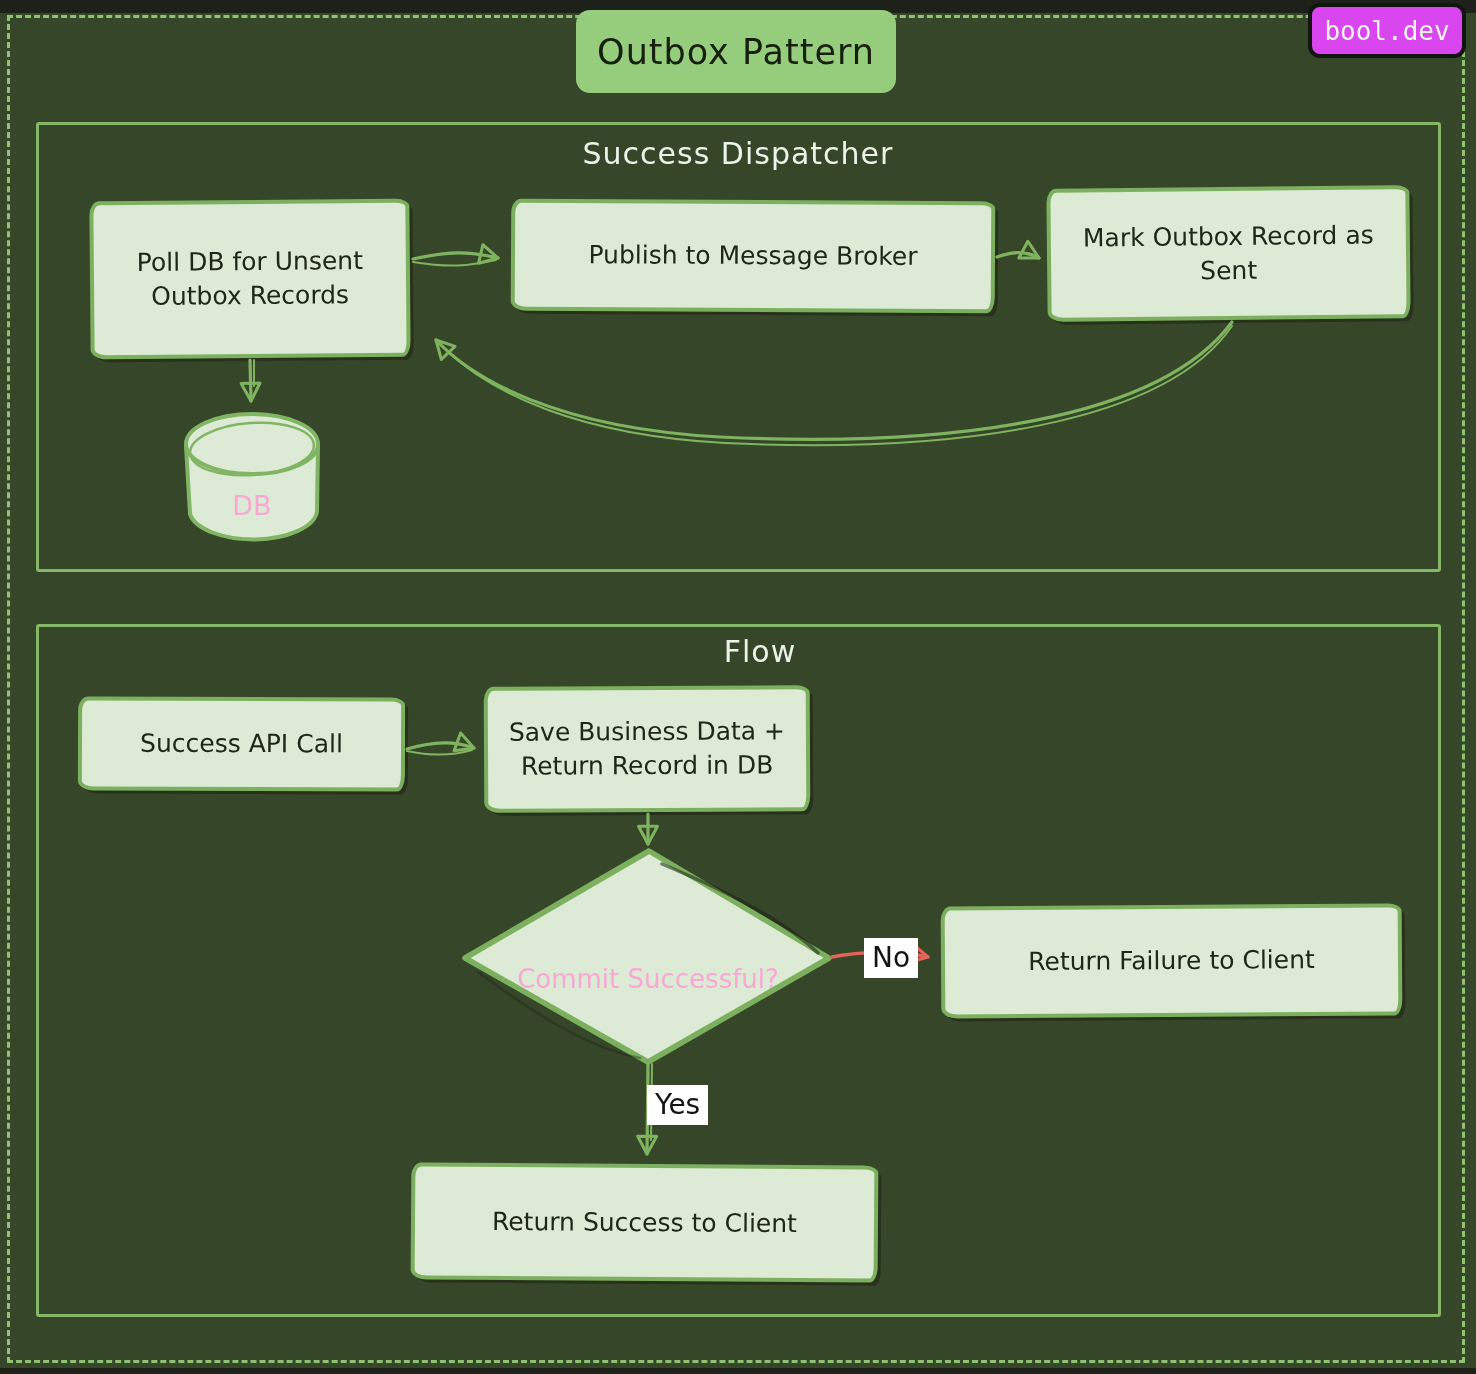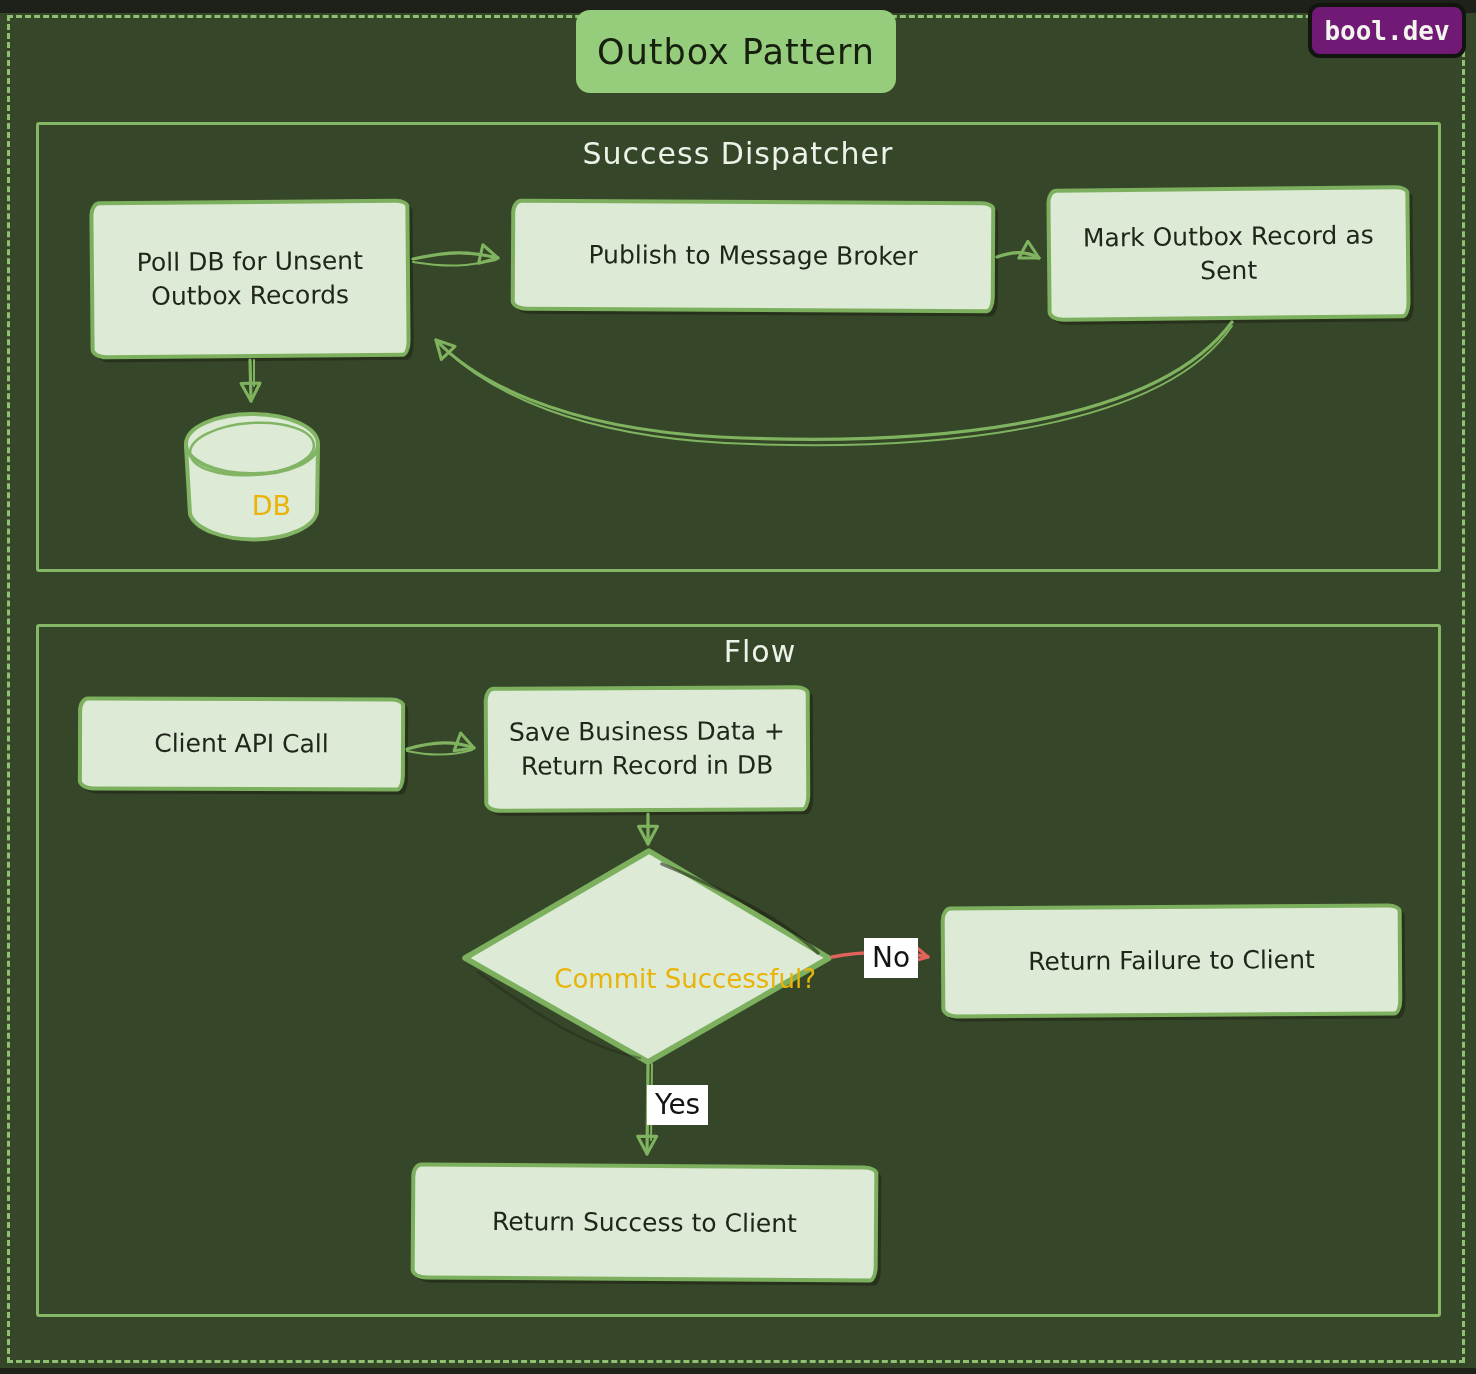--- a/index.html
+++ b/index.html
@@ -17,23 +17,23 @@
     box-sizing:border-box;border:3px dashed #8fc172;pointer-events:none;
   }
   .diagram-title{
     position:absolute;left:576px;top:10px;width:320px;height:83px;
     background:#95cd7c;border-radius:14px;
     display:flex;align-items:center;justify-content:center;
     font-size:35px;color:#17200f;letter-spacing:1px;z-index:5;
   }
   .watermark{
     position:absolute;left:1308px;top:3px;width:158px;height:55px;
-    box-sizing:border-box;background:#701a75;border:4px solid #121410;border-radius:12px;
+    box-sizing:border-box;background:#d946ef;border:4px solid #121410;border-radius:12px;
     display:flex;align-items:center;justify-content:center;
-    font-family:"DejaVu Sans Mono","Liberation Mono",monospace;font-weight:bold;
+    font-family:"DejaVu Sans Mono","Liberation Mono",monospace;font-weight:normal;
     font-size:26px;color:#f3f4ee;z-index:6;
   }
   .section{
     position:absolute;box-sizing:border-box;border:3px solid #85b767;
     border-radius:3px;z-index:1;
   }
   .sec-dispatcher{left:36px;top:122px;width:1405px;height:450px;}
   .sec-flow{left:36px;top:624px;width:1405px;height:693px;}
   .section-title{
     position:absolute;width:100%;text-align:center;
@@ -50,21 +50,21 @@
     color:#20261a;font-size:25px;line-height:1.35;padding:6px 18px;
   }
   .n-poll   {left:90px;  top:200px; width:320px; height:158px; transform:rotate(-0.5deg);}
   .n-publish{left:511px; top:200px; width:484px; height:112px; transform:rotate(0.3deg);}
   .n-mark   {left:1047px;top:187px; width:363px; height:133px; transform:rotate(-0.6deg);}
   .n-client {left:78px;  top:697px; width:327px; height:94px;  transform:rotate(0.2deg);}
   .n-save   {left:484px; top:686px; width:326px; height:126px; transform:rotate(-0.3deg);}
   .n-failure{left:941px; top:905px; width:461px; height:112px; transform:rotate(-0.4deg);}
   .n-success{left:411px; top:1164px;width:467px; height:117px; transform:rotate(0.4deg);}
   .shape-label{
-    position:absolute;z-index:4;text-align:right;color:#eab308;font-size:26px;
+    position:absolute;z-index:4;text-align:center;color:#f9a8d4;font-size:26px;
   }
   .lbl-decision{left:480px;top:964px;width:336px;}
   .lbl-db{left:213px;top:490px;width:78px;font-size:27px;}
   .edge-label{
     position:absolute;z-index:4;background:#ffffff;color:#141414;
     font-size:28px;line-height:1.15;padding:4px 8px;text-align:center;
   }
   .lbl-no {left:864px;top:938px;}
   .lbl-yes{left:624px;top:1085px;margin-left:23px;}
   .arrows{position:absolute;left:0;top:0;width:1476px;height:1374px;z-index:3;pointer-events:none;}
@@ -132,21 +132,21 @@
 </div>
 <div class="node n-publish">
   <span>Publish to Message Broker</span>
 </div>
 <div class="node n-mark">
   <span>Mark Outbox Record as Sent</span>
 </div>
 <div class="shape-label lbl-db">DB</div>
 
 <div class="node n-client">
-  <span>Client API Call</span>
+  <span>Success API Call</span>
 </div>
 <div class="node n-save">
   <span>Save Business Data + Return Record in DB</span>
 </div>
 <div class="shape-label lbl-decision">Commit Successful?</div>
 <div class="node n-failure">
   <span>Return Failure to Client</span>
 </div>
 <div class="node n-success">
   <span>Return Success to Client</span>

